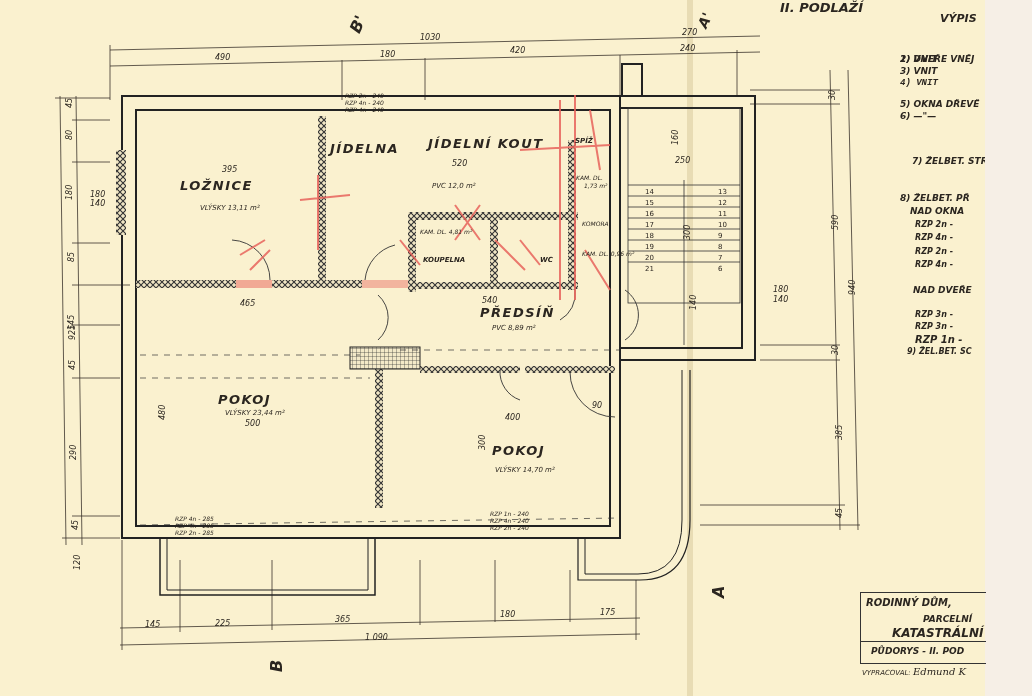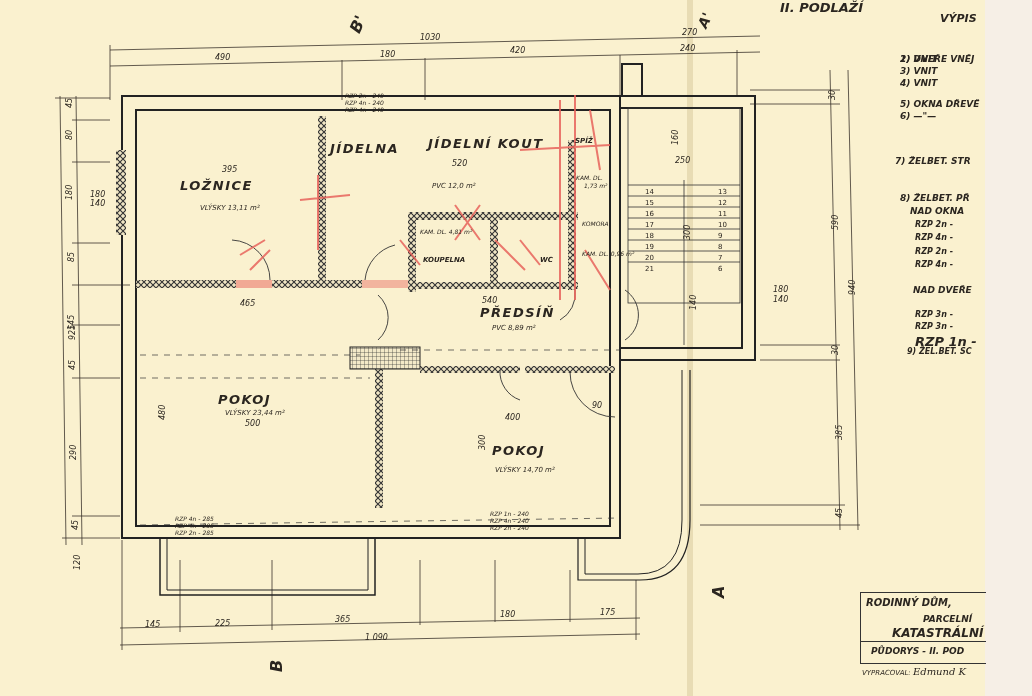--- a/index.html
+++ b/index.html
@@ -251,34 +251,34 @@
     <text class="small" x="345" y="112">RZP 4n - 240</text>
     <text class="dim" x="592" y="408">90</text>
   </g>
 </svg>
 
 <div class="legend">
   <div style="left:45px;top:12px;font-size:11px;">VÝPIS</div>
   <div style="left:5px;top:42px;margin-top:12px;">1) DVEŘE VNĚJ</div>
   <div style="left:5px;top:54px;">2)            VNIT</div>
   <div style="left:5px;top:66px;">3)            VNIT</div>
-  <div style="left:5px;top:78px;">4)            VNIT</div>
+  <div style="left:5px;top:78px;font-family:Liberation Mono, monospace;">4)            VNIT</div>
   <div style="left:5px;top:99px;">5) OKNA DŘEVĚ</div>
   <div style="left:5px;top:111px;">6)            —"—</div>
-  <div style="left:0;top:156px;">7) ŽELBET. STR</div>
+  <div style="left:17px;top:156px;">7) ŽELBET. STR</div>
   <div style="left:5px;top:193px;">8) ŽELBET. PŘ</div>
   <div style="left:15px;top:206px;">NAD OKNA</div>
   <div style="left:20px;top:220px;font-size:8px;">RZP   2n -</div>
   <div style="left:20px;top:233px;font-size:8px;">RZP   4n -</div>
   <div style="left:20px;top:247px;font-size:8px;">RZP   2n -</div>
   <div style="left:20px;top:260px;font-size:8px;">RZP   4n -</div>
   <div style="left:18px;top:285px;">NAD DVEŘE</div>
   <div style="left:20px;top:310px;font-size:8px;">RZP   3n -</div>
   <div style="left:20px;top:322px;font-size:8px;">RZP   3n -</div>
-  <div style="left:20px;top:334px;font-size:13px;">RZP   1n -</div>
+  <div style="left:20px;top:334px;font-size:10px;">RZP   1n -</div>
   <div style="left:12px;top:347px;font-size:8px;">9) ŽEL.BET. SC</div>
 </div>
 
 
 <div class="titleblock">
   <div style="position:absolute;left:5px;top:4px;font-size:10px;">RODINNÝ DŮM,</div>
   <div style="position:absolute;left:62px;top:21px;font-size:9px;">PARCELNÍ</div>
   <div style="position:absolute;left:31px;top:33px;font-size:12px;">KATASTRÁLNÍ</div>
   <div style="position:absolute;left:0;top:48px;width:125px;border-top:1px solid #333;"></div>
   <div style="position:absolute;left:10px;top:53px;font-size:9px;">PŮDORYS - II. POD</div>

